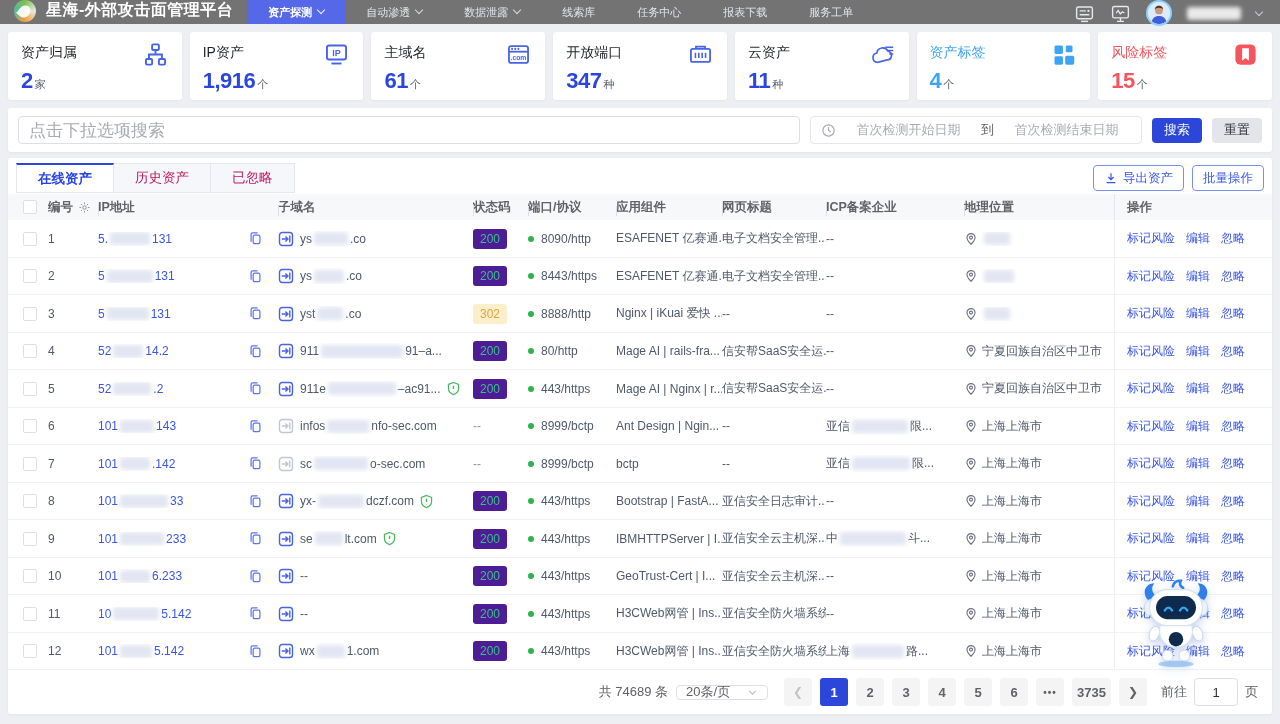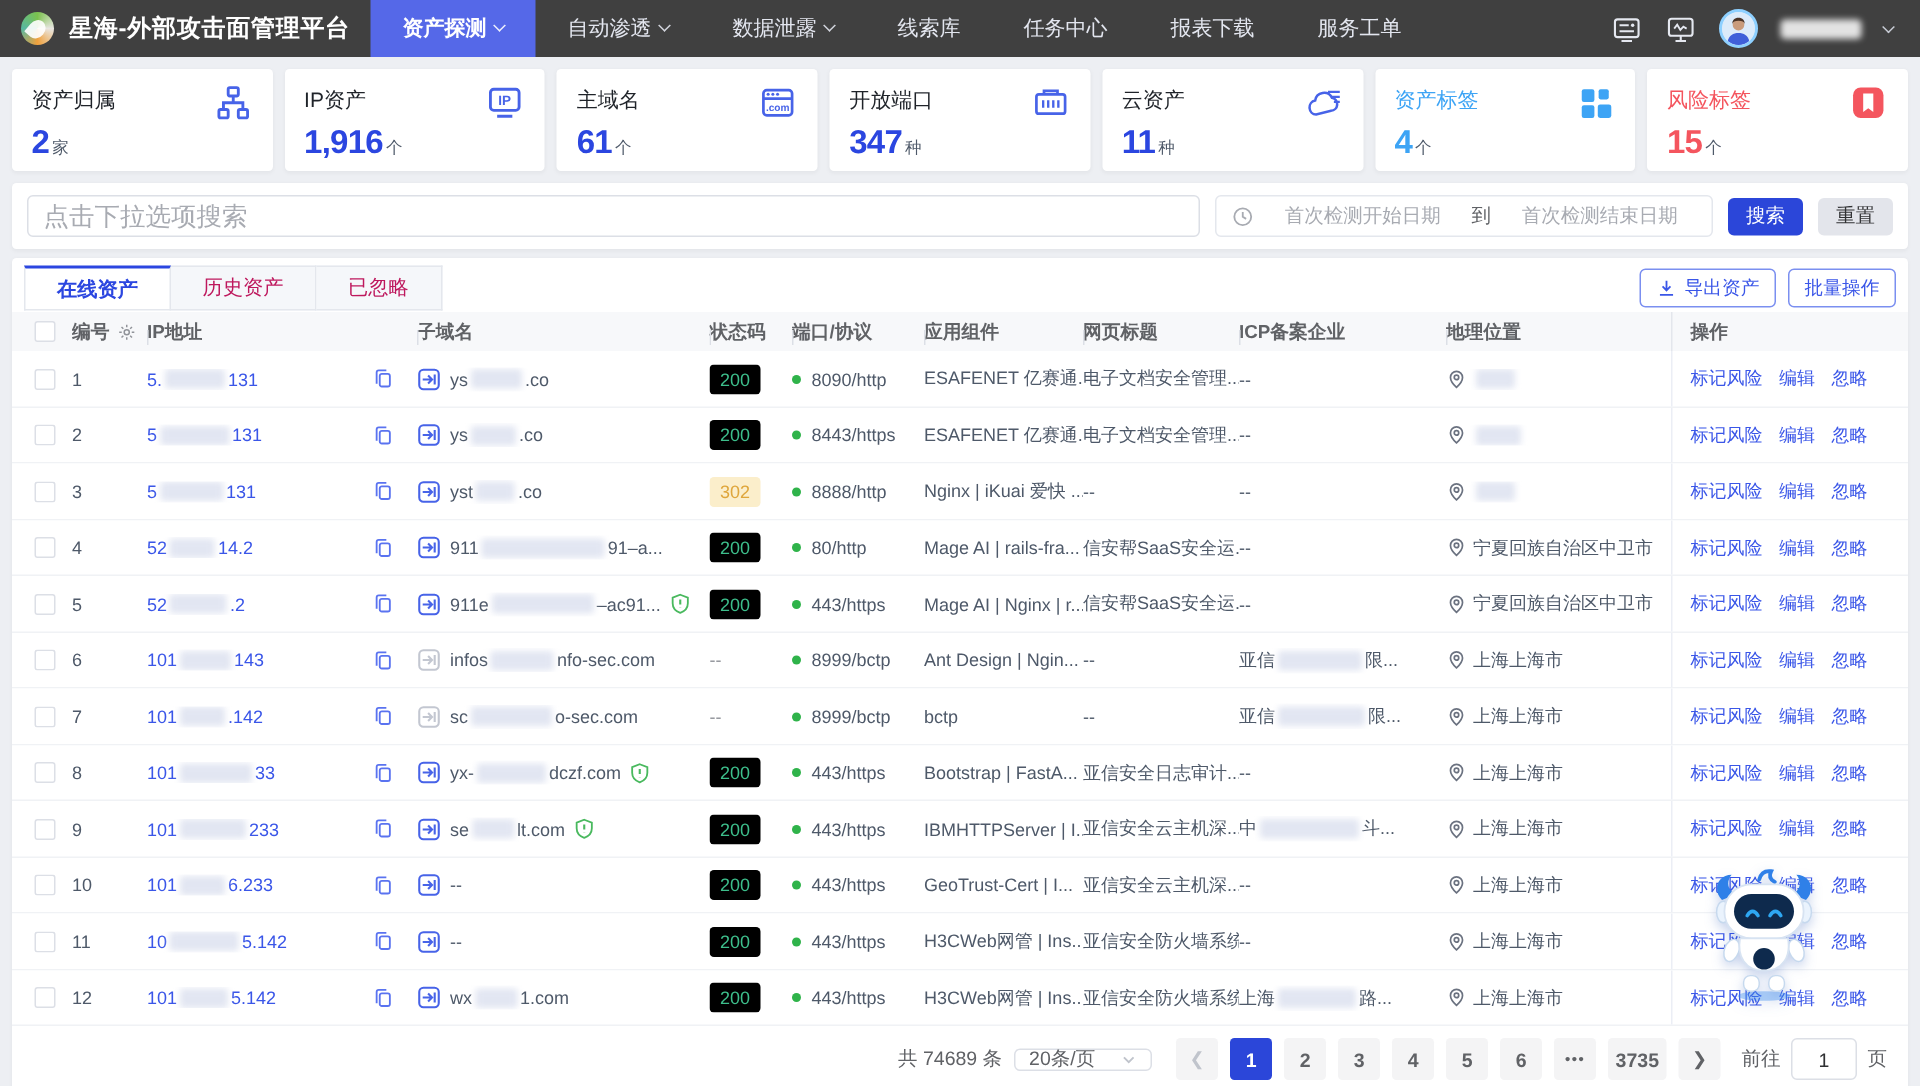--- a/index.html
+++ b/index.html
@@ -2,26 +2,26 @@
 <html><head>
 <meta charset="utf-8">
 <style>
 *{box-sizing:border-box;margin:0;padding:0}
 html,body{width:1280px;height:724px}
 body{background:#EDEFF3;font-family:"Liberation Sans","DejaVu Sans",sans-serif;overflow:hidden;position:relative;color:#303133}
 svg{display:block}
 .icn{display:inline-flex;vertical-align:middle}
 
 
-.navbar{height:38px;background:#404040;display:flex;align-items:center;color:#fff}
+.navbar{height:24px;background:#737373;display:flex;align-items:flex-start;color:#fff}
 .logo{width:22px;height:22px;border-radius:50%;margin:0 10px 0 14px;background:conic-gradient(#7BC14E,#E8E6E1,#F0A13D,#58B8A0,#7BC14E);position:relative;flex:none}
 .logo::after{content:"";position:absolute;inset:5px 6px 4px 5px;border-radius:60% 60% 60% 5%;background:rgba(255,255,255,.9);transform:rotate(40deg)}
 .brand{font-size:16px;font-weight:bold;margin-right:14px;letter-spacing:.5px;white-space:nowrap}
 .nav-menu{display:flex;height:100%}
-.nav-item{display:flex;align-items:center;gap:6px;padding:0 21px;font-size:14px;color:#E3E6EF;cursor:pointer;white-space:nowrap}
+.nav-item{display:flex;align-items:center;gap:6px;padding:0 21px;font-size:11px;color:#E3E6EF;cursor:pointer;white-space:nowrap}
 .nav-item.active{background:#5568E8;color:#fff;font-weight:bold}
 .chev{width:6px;height:6px;border-right:1.5px solid currentColor;border-bottom:1.5px solid currentColor;transform:rotate(45deg);margin-top:-4px;opacity:.9}
 .nav-right{margin-left:auto;display:flex;align-items:center;gap:15px;padding-right:18px}
 .nav-ic{width:21px;height:21px;cursor:pointer}
 .avatar{width:26px;height:26px;border-radius:50%;border:2px solid #8ED0FF;background:#DCEBFA;overflow:hidden;flex:none}
 .usernameblur{width:54px;height:13px;border-radius:3px;background:rgba(255,255,255,.85);filter:blur(2px)}
 .uchev{width:6px;height:6px;border-right:1.5px solid #C9CDD6;border-bottom:1.5px solid #C9CDD6;transform:rotate(45deg);margin-top:-3px}
 
 
 .cards{display:flex;gap:8px;margin:8px}
@@ -63,21 +63,21 @@
 .c-check{padding-left:15px}
 .c-op{border-left:1px solid #EBEEF5;padding-left:12px;height:100%}
 .thead .c-op{border-left:1px solid #E3E6EC}
 .cb{width:14px;height:14px;border:1px solid #DCDFE6;border-radius:2px;background:#fff;display:inline-block;cursor:pointer}
 .gear{margin-left:5px;cursor:pointer}
 .ipseg{color:#3A56E8}
 .blurseg{display:inline-block;height:13px;border-radius:2px;background:#E2E6F2;filter:blur(2px);margin:0 2px;flex:none}
 .subicn{margin-right:6px;flex:none}
 .shieldicn{margin-left:5px;flex:none}
 .badge{display:inline-block;min-width:34px;text-align:center;height:20px;line-height:20px;border-radius:3px;font-size:12px;padding:0 4px}
-.b-green{background:#000000;color:#3DBE8B}
+.b-green{background:#4c1d95;color:#3DBE8B}
 .b-orange{background:#FBEECB;color:#DFA63C}
 .dash{color:#909399}
 .dot{width:6px;height:6px;border-radius:50%;background:#2FB34A;display:inline-block;margin-right:7px;flex:none}
 .pinicn{margin-right:4px;flex:none}
 .oplink{color:#3A56E8;margin-right:11px;cursor:pointer;font-weight:500;text-decoration:none;white-space:nowrap}
 .oplink:last-child{margin-right:0}
 
 
 .pagination{position:absolute;left:0;right:0;bottom:0;height:44px;display:flex;align-items:center;justify-content:flex-end;padding-right:14px;gap:8px;font-size:13px;color:#606266}
 .psel{width:92px;height:15px;border:1px solid #DCDFE6;border-radius:4px;display:flex;align-items:center;justify-content:space-between;padding:0 9px;color:#606266;cursor:pointer;margin-right:8px}

